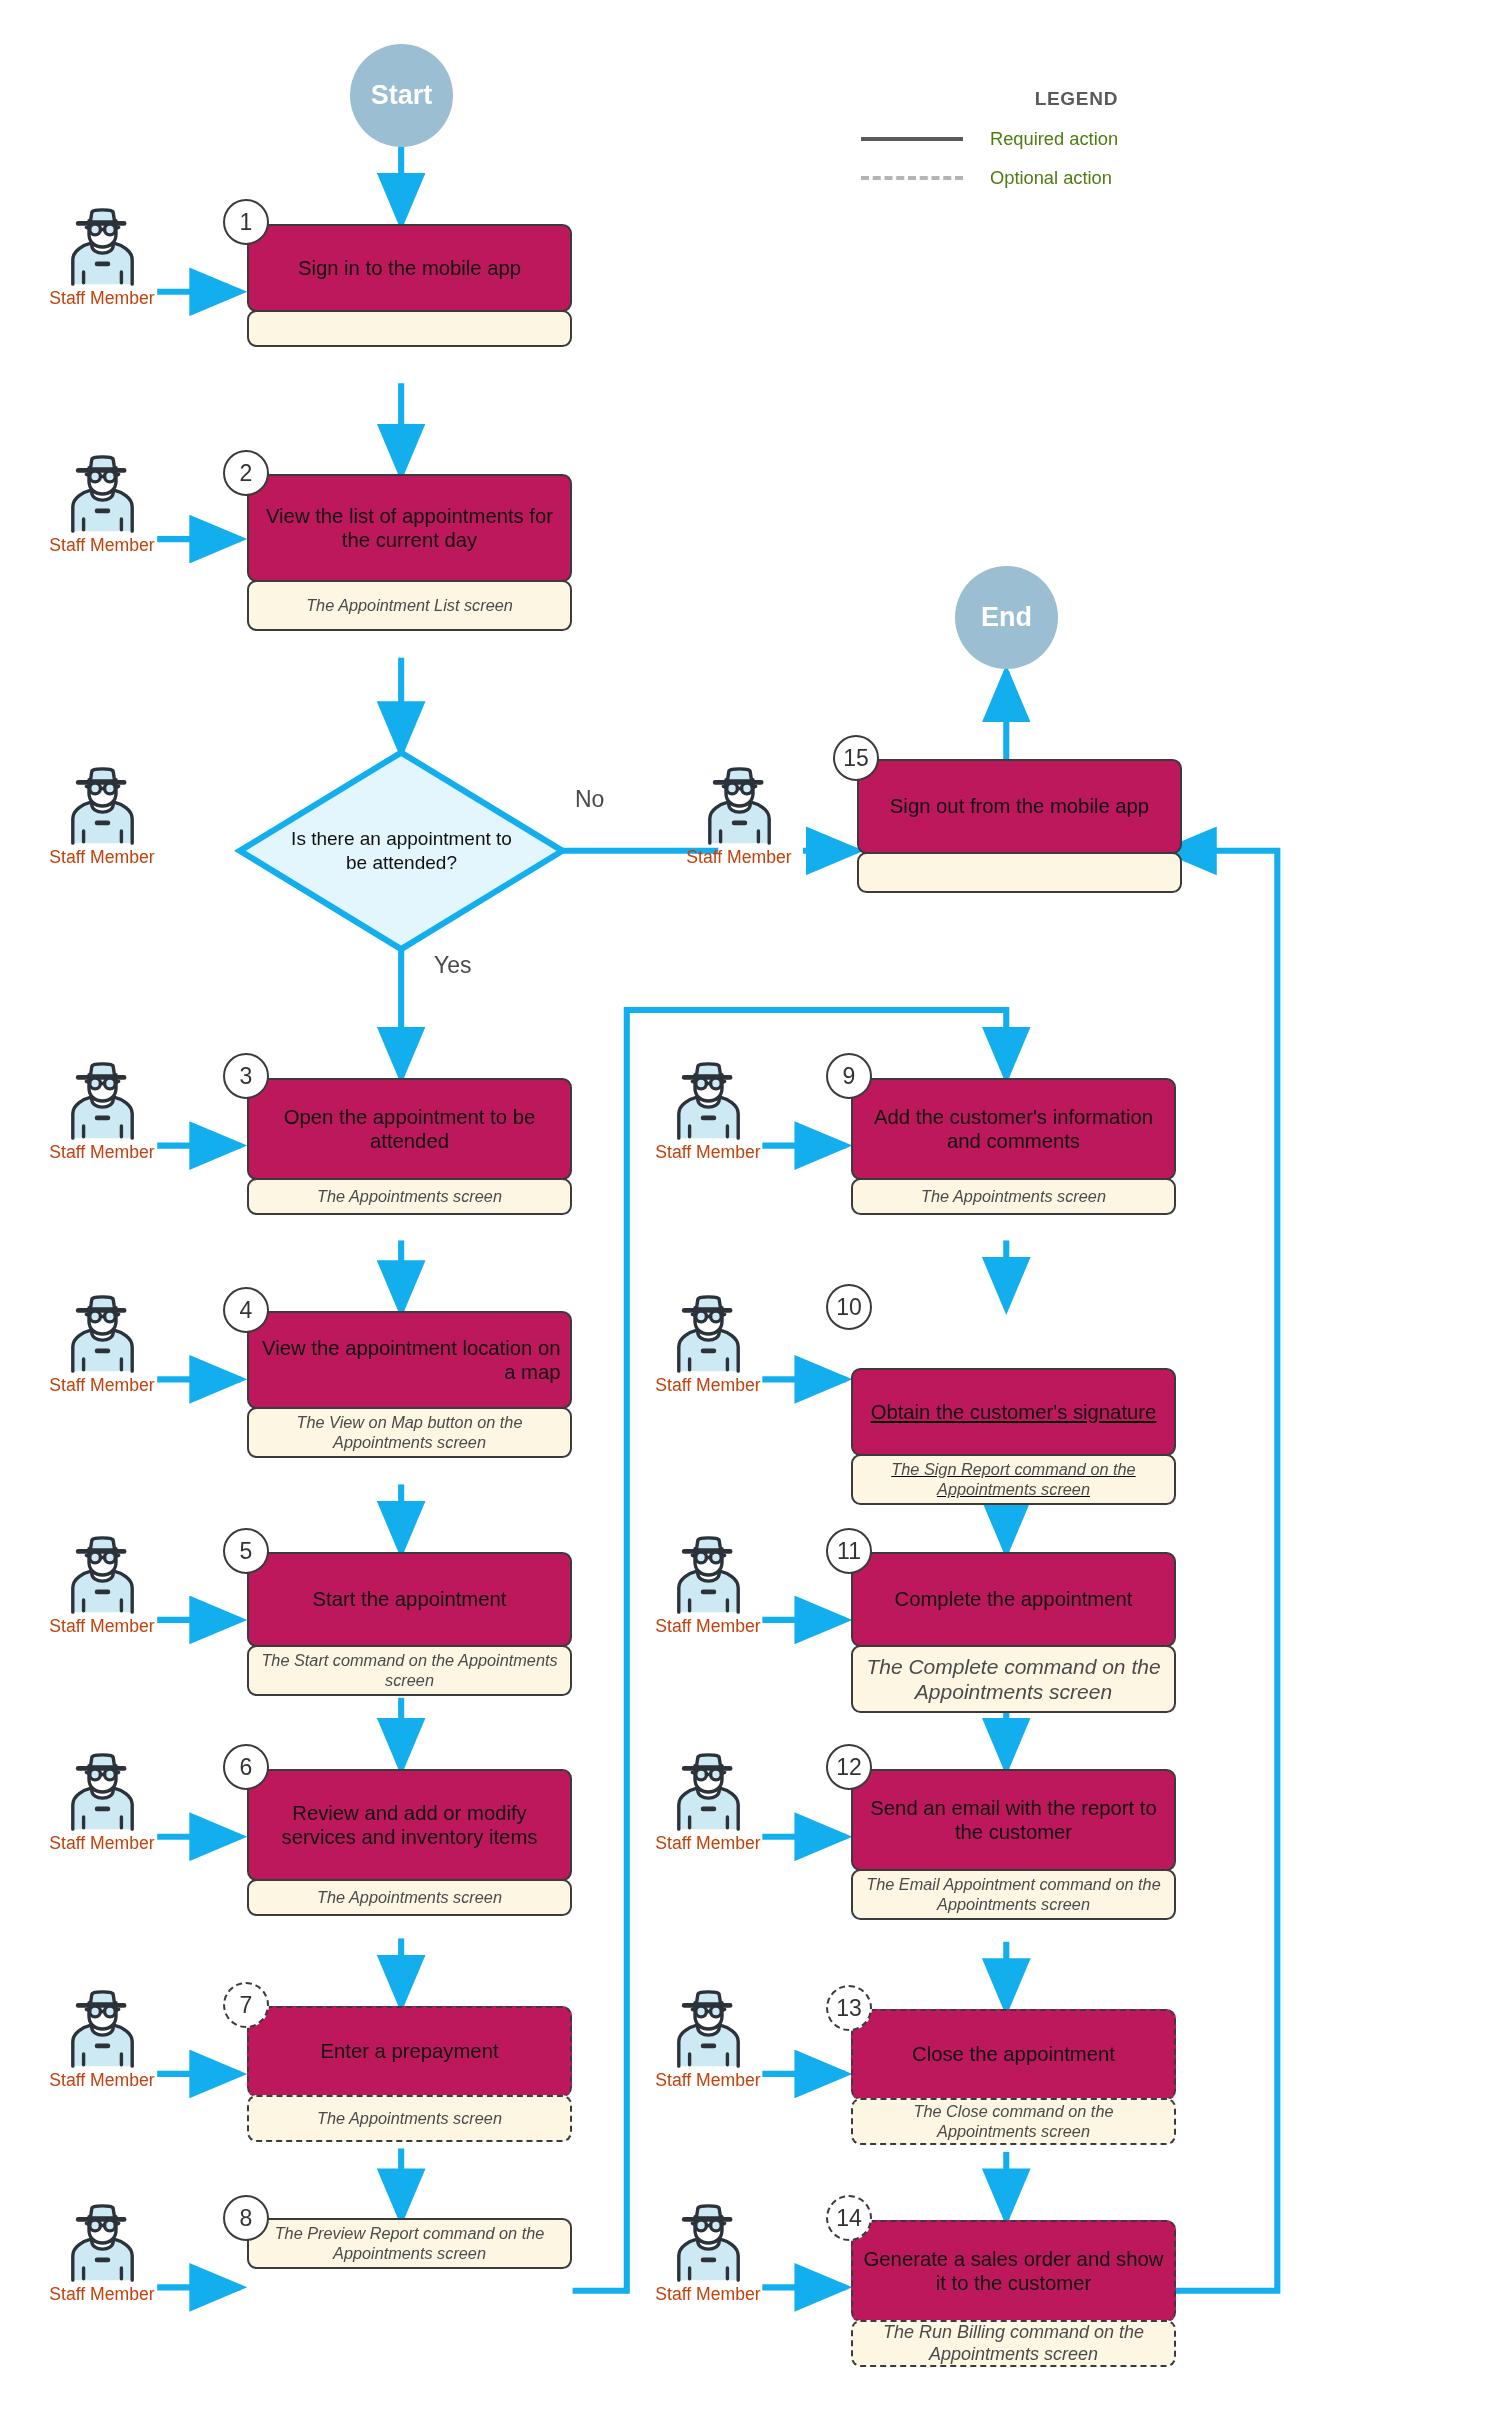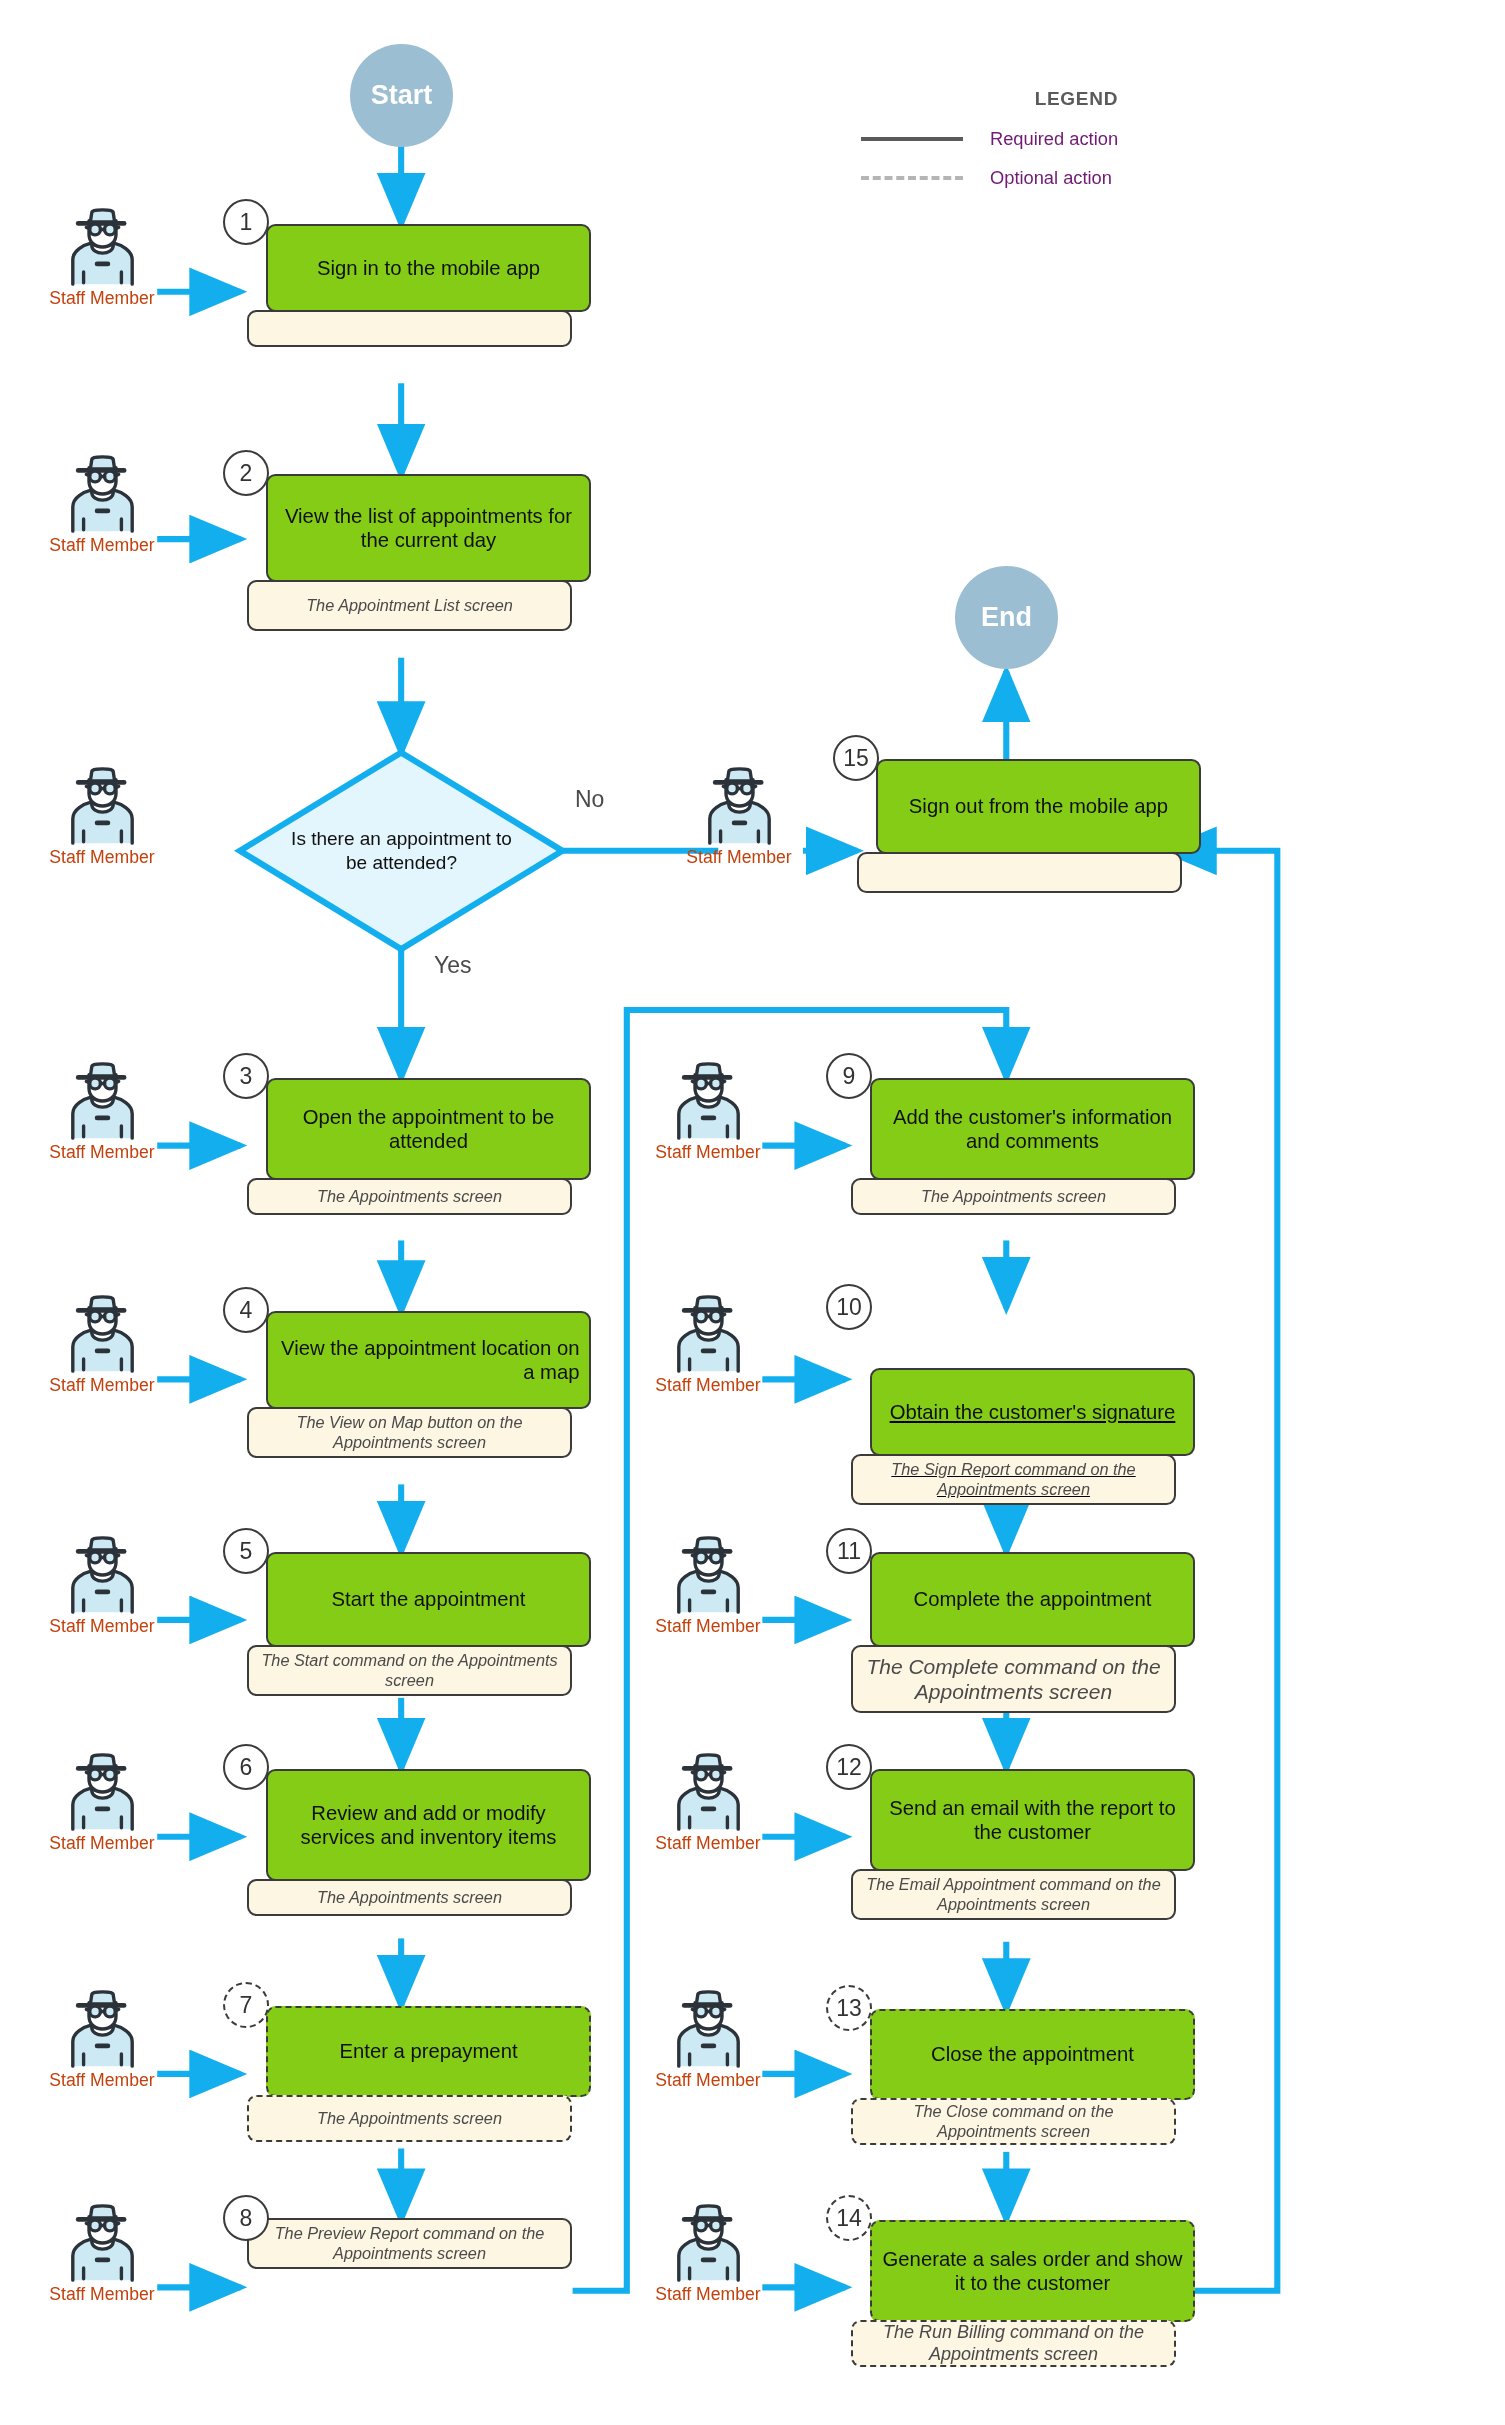--- a/index.html
+++ b/index.html
@@ -5,23 +5,23 @@
   html,body{margin:0;padding:0;background:#ffffff;}
   body{width:1505px;height:2426px;position:relative;
        font-family:"Liberation Sans", sans-serif;}
   #stage{position:absolute;left:0;top:0;width:1505px;height:2426px;}
   svg.layer{position:absolute;left:0;top:0;width:1505px;height:2426px;overflow:visible;}
 
   
   .node{position:absolute;box-sizing:border-box;}
   .node .body{
     box-sizing:border-box;width:100%;
-    border:2px solid #3b3b3b;border-radius:9.5px;background:#84cc16;
+    border:2px solid #3b3b3b;border-radius:9.5px;background:#be185d;
     display:flex;align-items:center;justify-content:center;text-align:center;
-    padding:4.1px 9.5px;color:#111;margin-left:19px;
+    padding:4.1px 9.5px;color:#111;
   }
   .node .cap{
     box-sizing:border-box;width:100%;margin-top:-2px;
     border:2px solid #3b3b3b;border-radius:9.5px;background:#fdf6e3;
     display:flex;align-items:center;justify-content:center;text-align:center;
     font-style:italic;color:#4a4a4a;padding:2.7px 9.5px;
   }
   .node.optional .body,.node.optional .cap{border-style:dashed;}
 
   
@@ -54,21 +54,21 @@
   
   .flabel{position:absolute;color:#4a4a4a;white-space:nowrap;}
 
   
   .legend{position:absolute;text-align:right;}
   .legend .title{font-size:19px;font-weight:bold;color:#5a5a5a;letter-spacing:0.7px;}
   .legend .row{display:flex;align-items:center;margin-top:17.6px;}
   .legend .swatch{width:102px;height:0;margin-right:27px;}
   .legend .swatch.solid{border-top:4.1px solid #5a5a5a;}
   .legend .swatch.dashed{border-top:4.1px dashed #b5b5b5;}
-  .legend .txt{font-size:18.3px;color:#701a75;}
+  .legend .txt{font-size:18.3px;color:#4d7c0f;}
 </style>
 </head>
 <body>
 
 <div id="stage">
 
   <svg class="layer" viewBox="0 0 2221 3579">
     <defs>
       <marker id="ar" markerWidth="10" markerHeight="8" refX="8.4" refY="4" orient="auto" markerUnits="strokeWidth">
         <path d="M0,0 L9.5,4 L0,8 z" fill="#13AEEE"></path>

